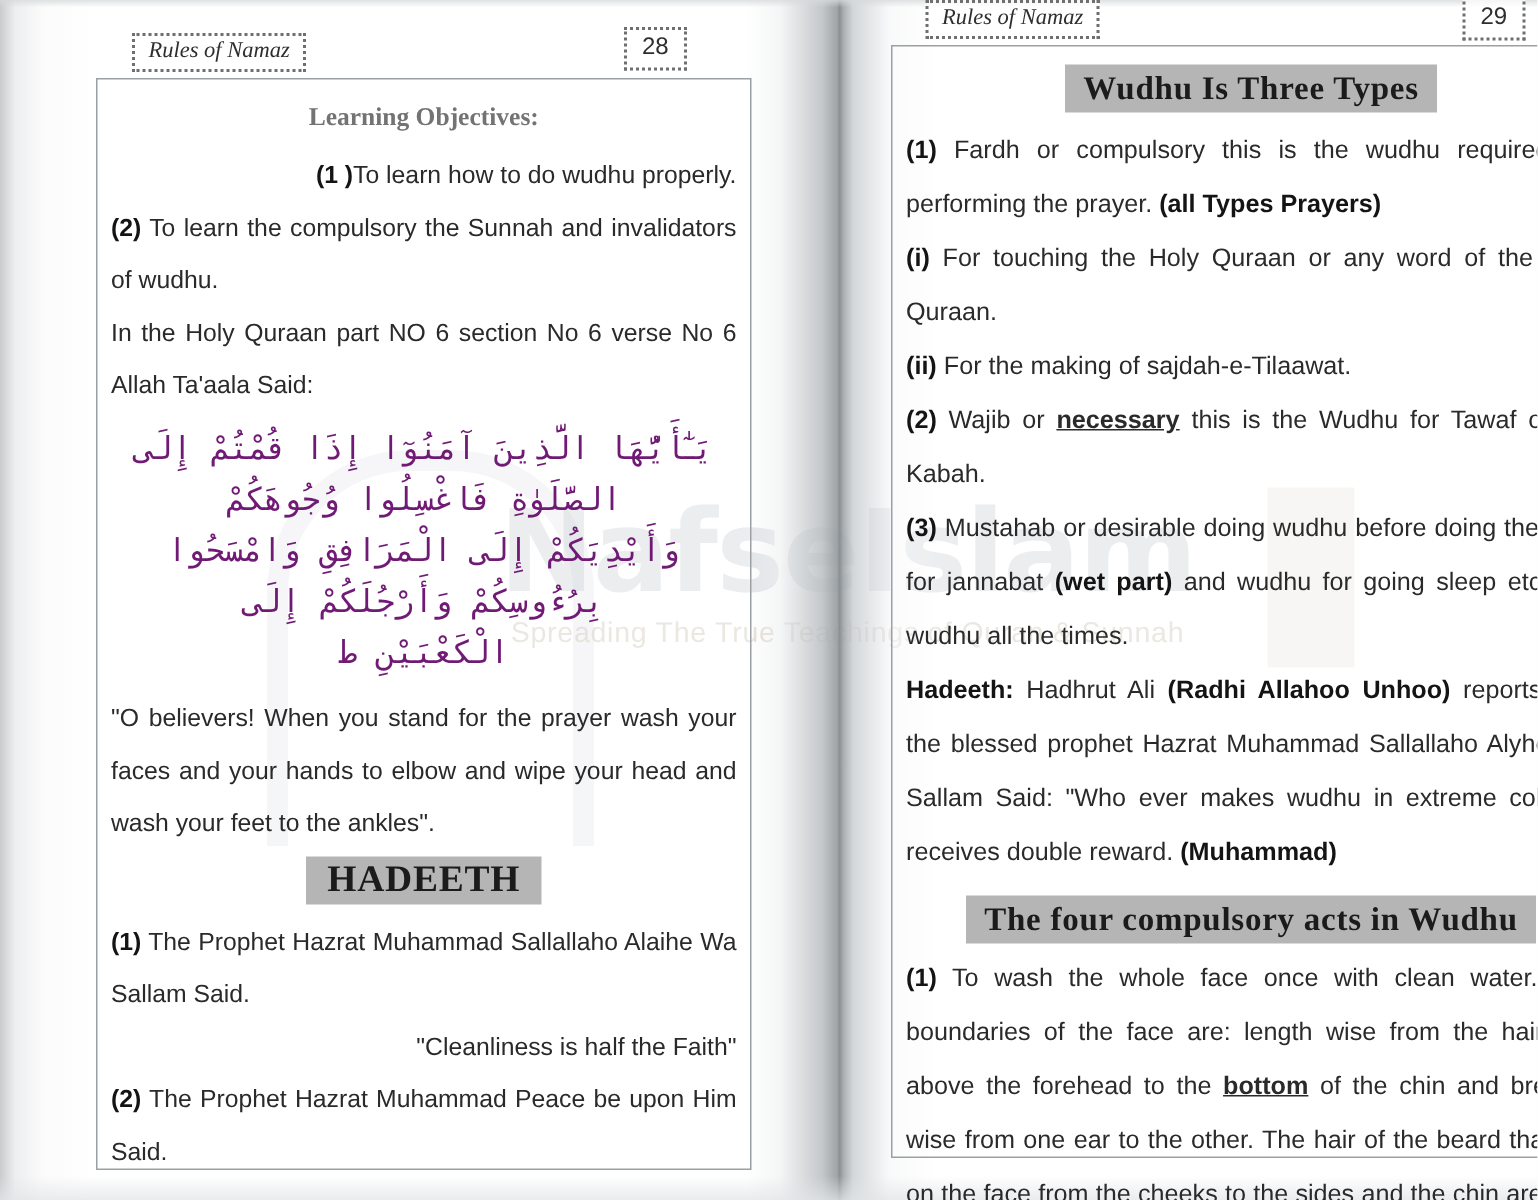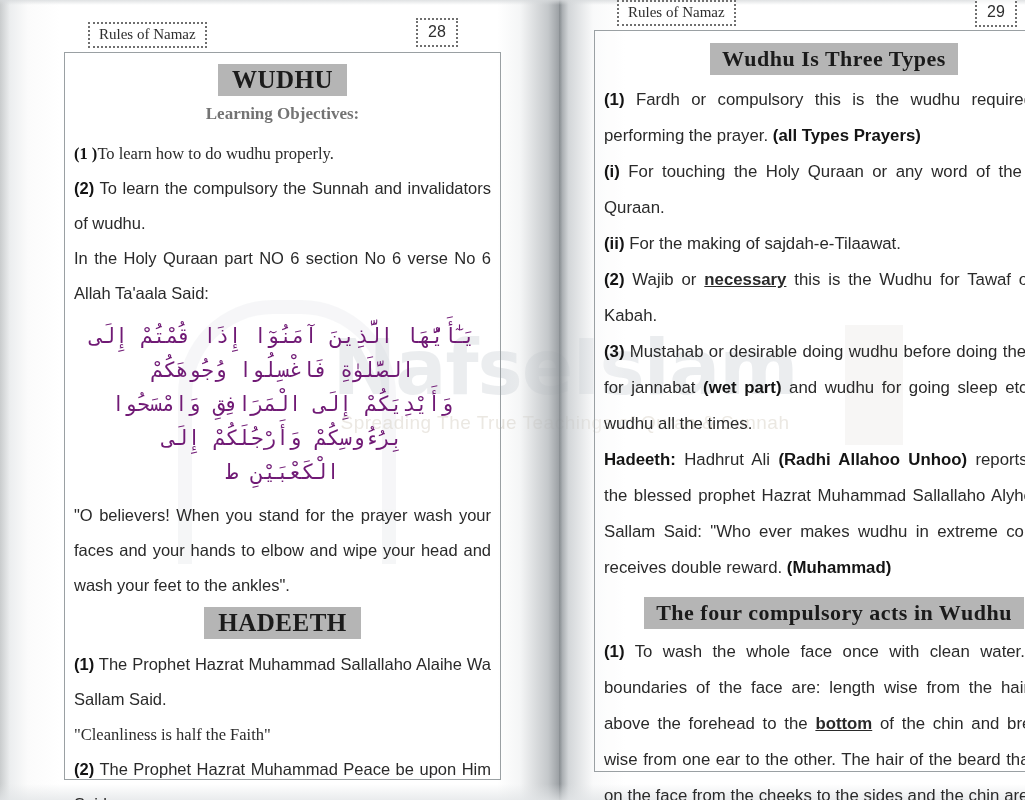--- a/index.html
+++ b/index.html
@@ -108,20 +108,21 @@
     top: 325px;
     width: 58px;
     height: 120px;
     background: rgba(192,186,178,0.18);
   }
 
   
   .runhead {
     position: absolute;
     font-family: "Liberation Serif", serif;
+    font-style: italic;
     font-size: 15px;
     color: #2e2e2e;
     padding: 2px 9px 3px 9px;
     border: 2px dotted #6f6f6f;
     background: rgba(255,255,255,0.65);
     white-space: nowrap;
   }
   .pagenum {
     position: absolute;
     font-family: "Liberation Sans", sans-serif;
@@ -177,21 +178,21 @@
 
   p.body {
     font-family: "Liberation Sans", sans-serif;
     font-size: 16.5px;
     line-height: 35px;
     color: #2a2a2a;
     margin: 0;
     text-align: justify;
     text-justify: inter-word;
   }
-  p.body.nojust { text-align: left; font-family: Liberation Serif, serif; }
+  p.body.nojust { text-align: right; }
   #right-body p.body { font-size: 16.8px; line-height: 36px; }
 
   b.bd { font-weight: bold; color: #141414; }
   u.ul { text-decoration: underline; font-weight: bold; }
 
   .arabic {
     font-family: Liberation Mono, monospace;
     direction: rtl;
     text-align: center;
     font-size: 21px;
@@ -228,23 +229,20 @@
   <div class="top-edge"></div>
   <div class="bottom-edge"></div>
 
   <div class="runhead" style="left:88px; top:22px;">Rules of Namaz</div>
   <div class="pagenum" style="left:416px; top:18px;">28</div>
 
   <div class="page-frame" id="left-frame"></div>
 
   <div class="page-body" id="left-body">
 
-    <div class="hdg">
-      <span>WUDHU</span>
-    </div>
 
     <div class="subhdg">Learning Objectives:</div>
 
     <p class="body nojust"><b class="bd">(1 )</b><span>To learn how to do wudhu properly.</span></p>
 
     <p class="body"><b class="bd">(2)</b><span> To learn the compulsory the Sunnah  and invalidators of wudhu.</span></p>
 
     <p class="body">In the Holy Quraan part NO 6 section No 6 verse No 6 Allah Ta'aala Said:</p>
 
     <div class="arabic">

